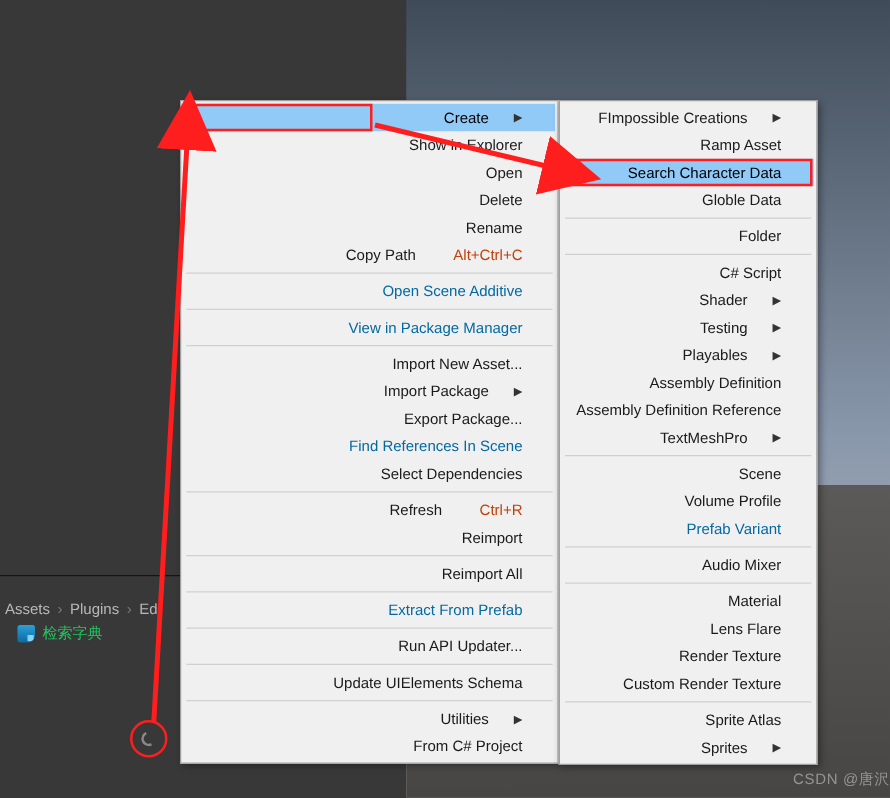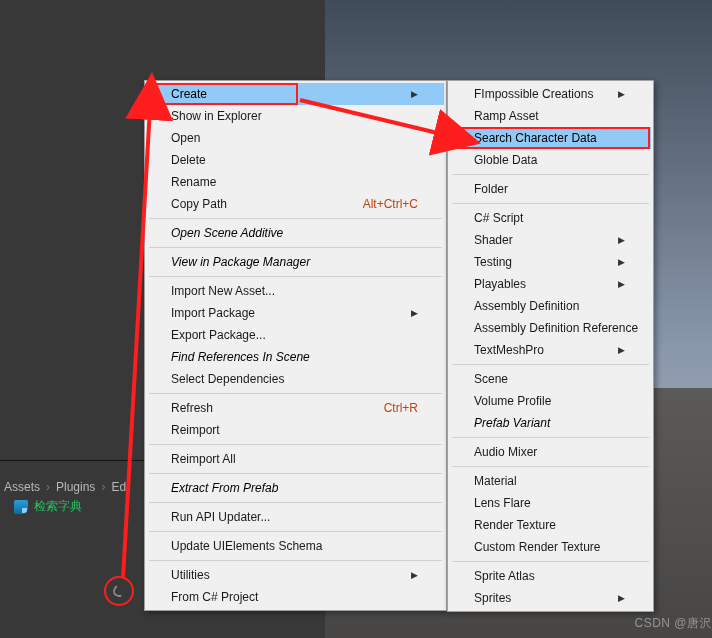--- a/index.html
+++ b/index.html
@@ -92,28 +92,28 @@
   .menu {
     position: absolute;
     background: #f0f0f0;
     border: 1px solid #a0a0a0;
     box-shadow: 2px 2px 6px rgba(0,0,0,0.4);
     padding: 2px;
   }
   .menu-item {
     display: flex;
     align-items: center;
-    justify-content: space-between;
+    justify-content: flex-end;
     padding: 4px 26px 4px 24px;
     color: #1a1a1a;
     white-space: nowrap;
     position: relative;
     cursor: default;
   }
-  .menu-item.disabled { color: #000000; font-style: italic; }
+  .menu-item.disabled { color: #0369a1; }
   .menu-item.highlighted {
     background: #91c9f7;
     color: #000;
   }
   .menu-item .shortcut {
     color: #c2410c;
     margin-left: 30px;
   }
   .menu-item .arrow {
     font-size: 9px;

